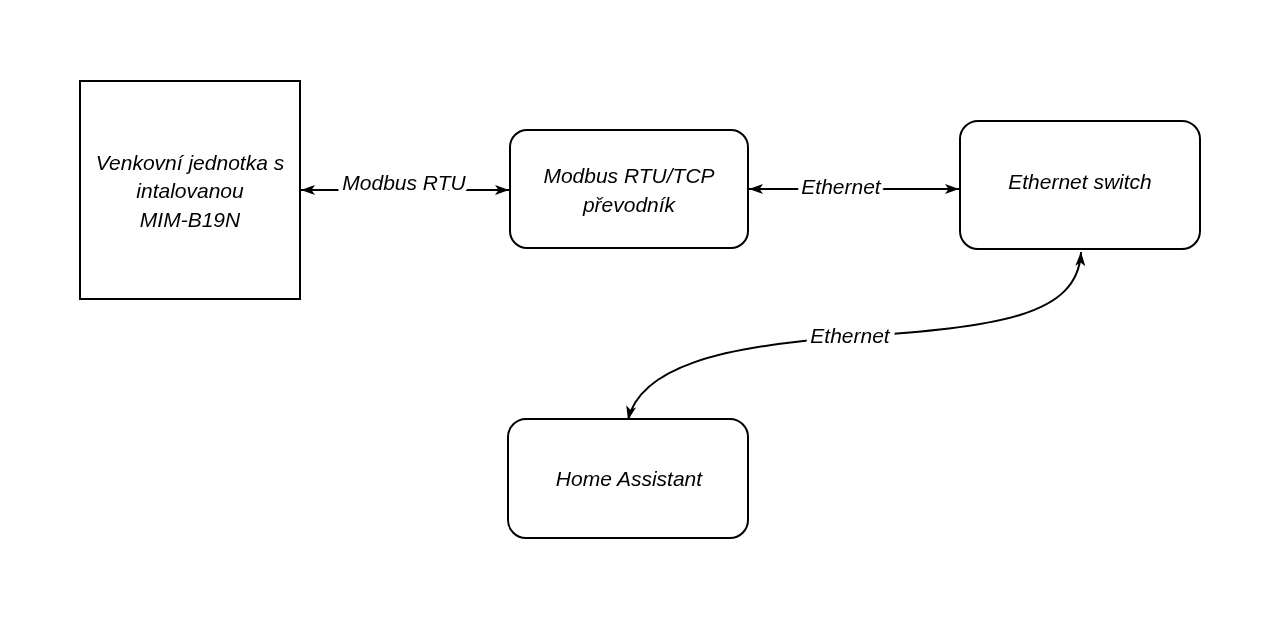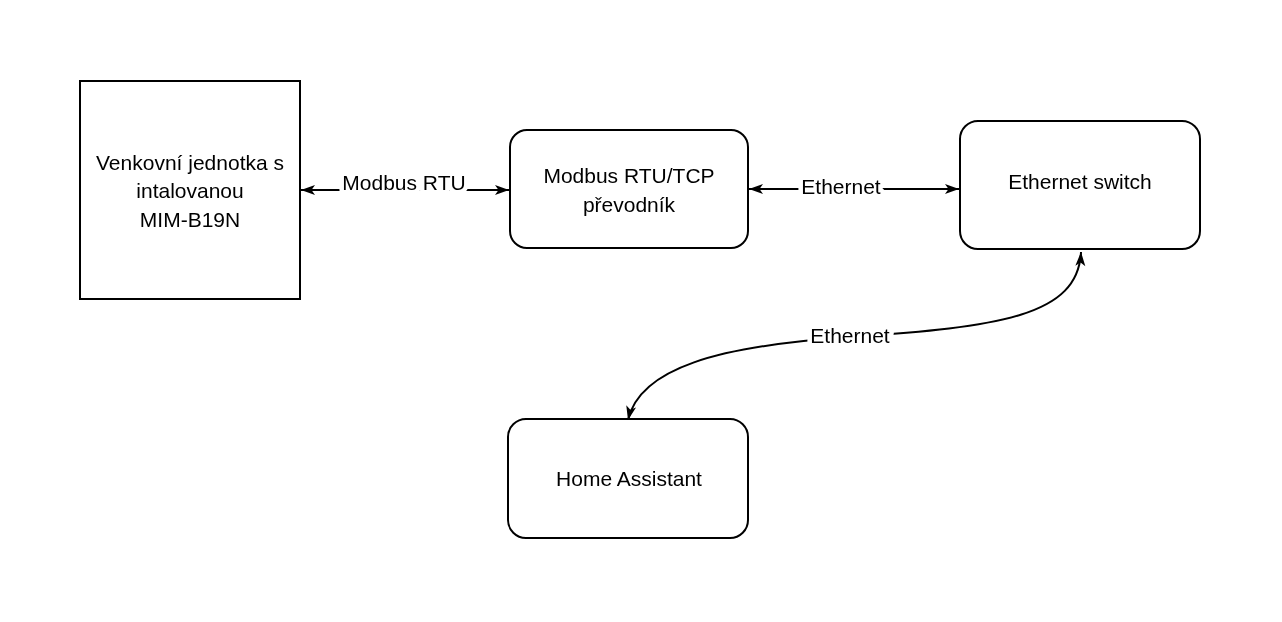--- a/index.html
+++ b/index.html
@@ -8,20 +8,21 @@
     background: #ffffff;
     width: 1282px;
     height: 622px;
     overflow: hidden;
   }
   .diagram-wrap {
     position: relative;
     width: 1282px;
     height: 622px;
     background: #ffffff;
+    font-style: italic;
   }
   svg { display: block; }
   .shape {
     fill: #ffffff;
     stroke: #000000;
     stroke-width: 2;
   }
   .edge {
     fill: none;
     stroke: #000000;

